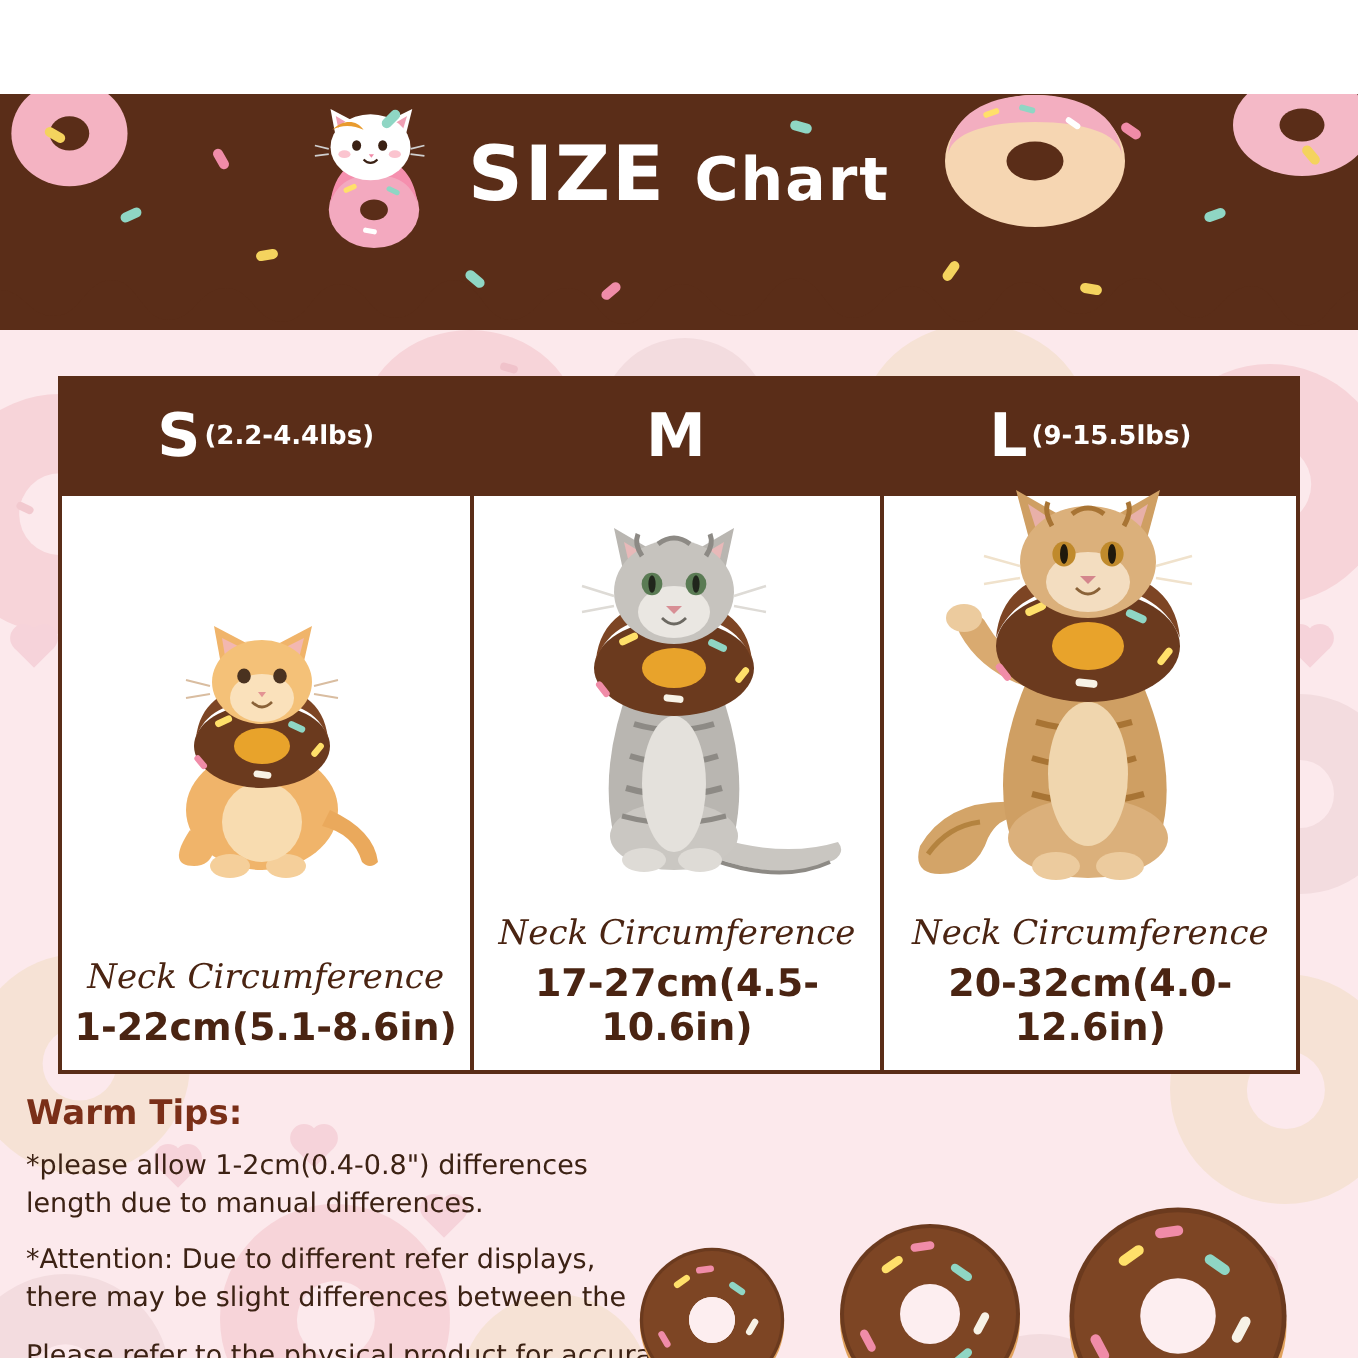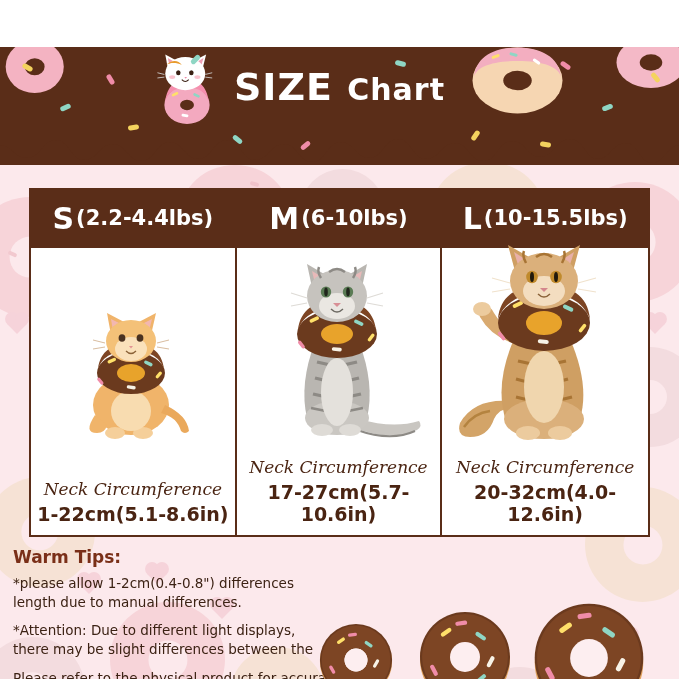--- a/index.html
+++ b/index.html
@@ -162,21 +162,21 @@
     align-items: center;
     justify-content: center;
     font-family: "DejaVu Sans", sans-serif;
   }
   .col-head .size {
     font-size: 30px;
     font-weight: bold;
     letter-spacing: 1px;
   }
   .col-head .weight {
-    font-size: 21px;
+    font-size: 13px;
     font-weight: bold;
     margin-left: 1px;
   }
 
   .col-body {
     flex: 1;
     background: #ffffff;
     position: relative;
     display: flex;
     flex-direction: column;
@@ -401,21 +401,20 @@
           <path d="M126,78 l12,-3 M126,82 l12,2" stroke="#d9bda0" stroke-width="1" fill="none"></path>
         </svg>
         <div class="neck-label">Neck Circumference</div>
         <div class="neck-value">1-22cm(5.1-8.6in)</div>
       </div>
     </div>
 
     <div class="col">
       <div class="col-head">
         <span class="size">M</span>
-        <span class="weight">(6-10lbs)</span>
       </div>
       <div class="col-body">
         <svg class="cat-img" style="bottom:78px; height:215px;" viewBox="0 0 200 215" preserveAspectRatio="xMidYMax meet">
 
           <path d="M118,186 q36,14 62,2 q6,-4 2,-9 q-26,8 -60,-2 Z" fill="#c9c6c1"></path>
           <path d="M120,188 q34,12 58,1" stroke="#8d8a85" stroke-width="2" fill="none"></path>
 
           <path d="M78,100 q-16,42 -8,76 q6,14 30,14 q26,0 30,-14 q8,-34 -8,-76 Z" fill="#b9b6b1"></path>
           <ellipse cx="100" cy="176" rx="32" ry="17" fill="#cac7c2"></ellipse>
           <ellipse cx="85" cy="188" rx="11" ry="6" fill="#dedbd6"></ellipse>
@@ -448,28 +447,28 @@
           <ellipse cx="89" cy="50" rx="5.2" ry="5.6" fill="#5a7b54"></ellipse>
           <ellipse cx="111" cy="50" rx="5.2" ry="5.6" fill="#5a7b54"></ellipse>
           <ellipse cx="89" cy="50" rx="1.8" ry="4.4" fill="#20261c"></ellipse>
           <ellipse cx="111" cy="50" rx="1.8" ry="4.4" fill="#20261c"></ellipse>
           <path d="M96,61 l8,0 l-4,4 Z" fill="#d88f95"></path>
           <path d="M94,67 q6,6 12,0" stroke="#6c6962" stroke-width="1.4" fill="none"></path>
           <path d="M70,56 l-16,-5 M70,61 l-16,3" stroke="#dedbd6" stroke-width="1.2" fill="none"></path>
           <path d="M130,56 l16,-5 M130,61 l16,3" stroke="#dedbd6" stroke-width="1.2" fill="none"></path>
         </svg>
         <div class="neck-label">Neck Circumference</div>
-        <div class="neck-value">17-27cm(5.7-10.6in)</div>
+        <div class="neck-value">17-27cm(4.5-10.6in)</div>
       </div>
     </div>
 
     <div class="col">
       <div class="col-head">
         <span class="size">L</span>
-        <span class="weight">(10-15.5lbs)</span>
+        <span class="weight">(9-15.5lbs)</span>
       </div>
       <div class="col-body">
         <svg class="cat-img" style="bottom:76px; height:228px;" viewBox="0 0 200 228" preserveAspectRatio="xMidYMax meet">
 
           <path d="M66,170 q-34,-2 -48,22 q-4,14 10,14 q18,0 24,-18 q6,-12 18,-10 Z" fill="#d3a468"></path>
           <path d="M22,196 q10,-14 26,-16" stroke="#b4833f" stroke-width="2.5" fill="none"></path>
 
           <path d="M72,108 q-20,46 -8,82 q8,14 38,14 q30,0 36,-16 q10,-34 -10,-80 Z" fill="#cf9f63"></path>
           <ellipse cx="102" cy="188" rx="40" ry="20" fill="#dbb07b"></ellipse>
           <ellipse cx="86" cy="202" rx="12" ry="7" fill="#eccb9e"></ellipse>
@@ -517,21 +516,21 @@
     </div>
   </div>
 
   <div class="tips">
     <div class="tips-title">Warm Tips:</div>
     <div class="tips-para">
       <div class="tips-line">*please allow 1-2cm(0.4-0.8") differences</div>
       <div class="tips-line">length due to manual differences.</div>
     </div>
     <div class="tips-para">
-      <div class="tips-line">*Attention: Due to different light displays,</div>
+      <div class="tips-line">*Attention: Due to different refer displays,</div>
       <div class="tips-line">there may be slight differences between the</div>
     </div>
     <div class="tips-line">Please refer to the physical product for accuracy</div>
   </div>
 
   <div class="bottom-donuts">
 
     <svg class="bd" style="left:10px; top:20px; width:82px; height:82px;" viewBox="0 0 100 100">
       <circle cx="50" cy="52" r="44" fill="#e0a15c"></circle>
       <circle cx="50" cy="50" r="44" fill="#6b3a1e"></circle>

